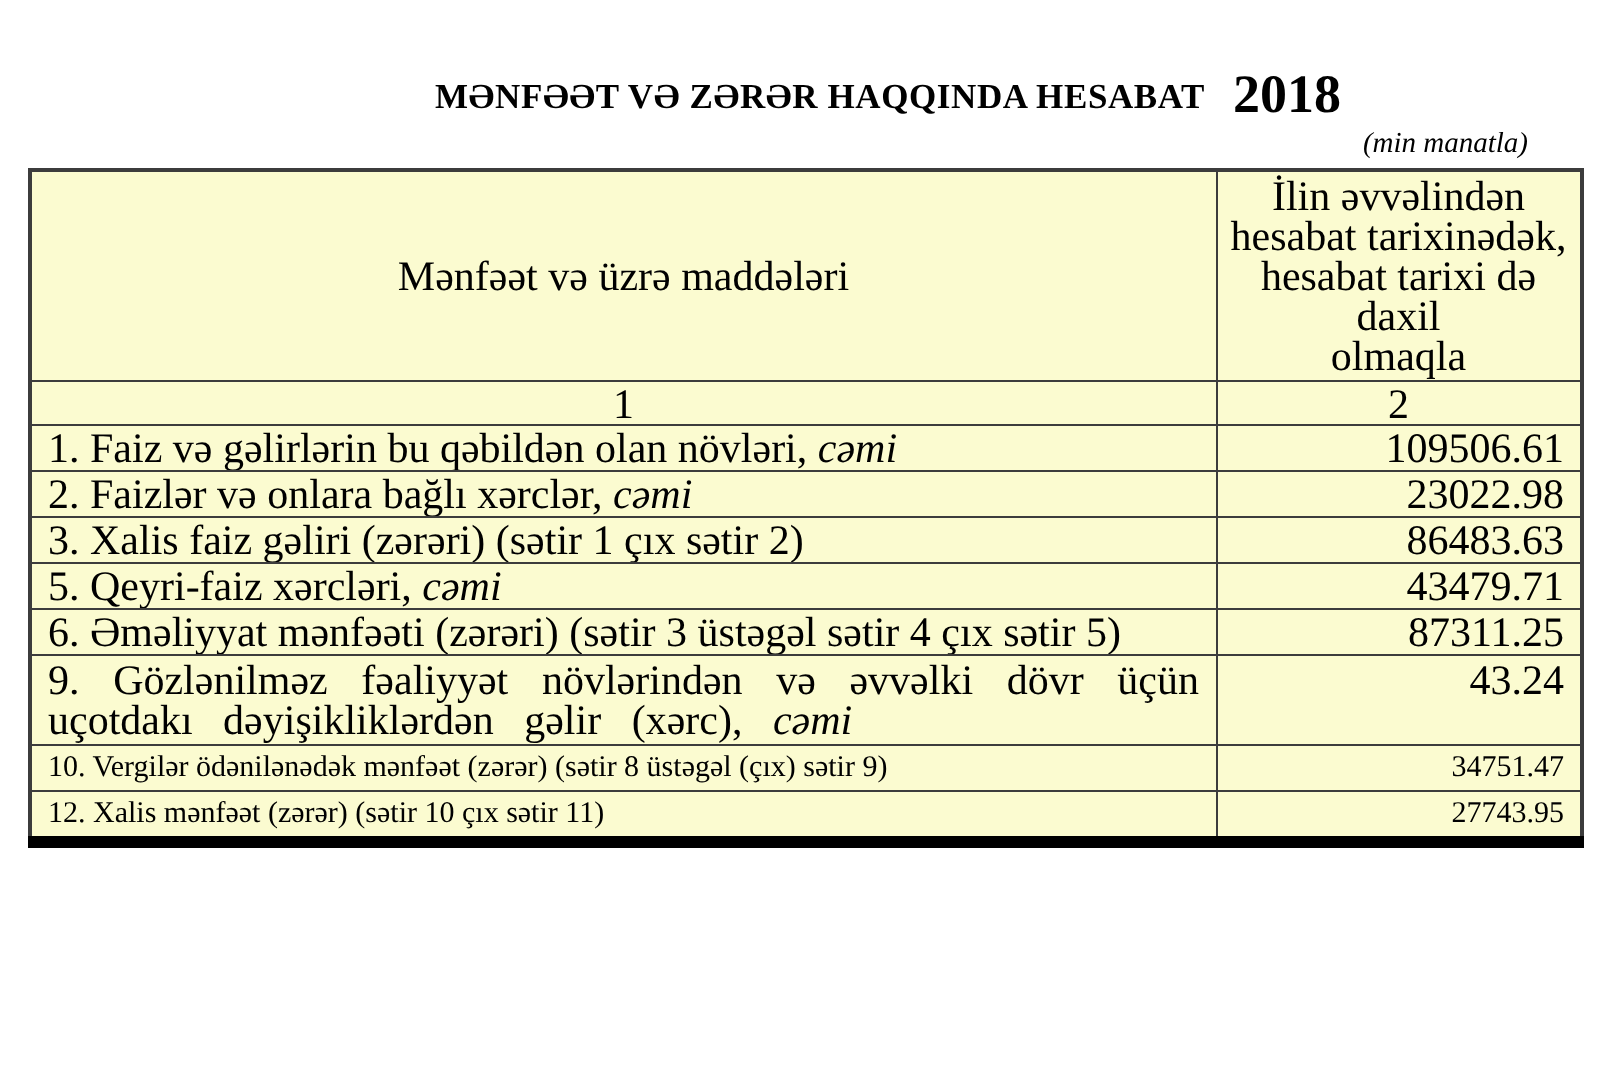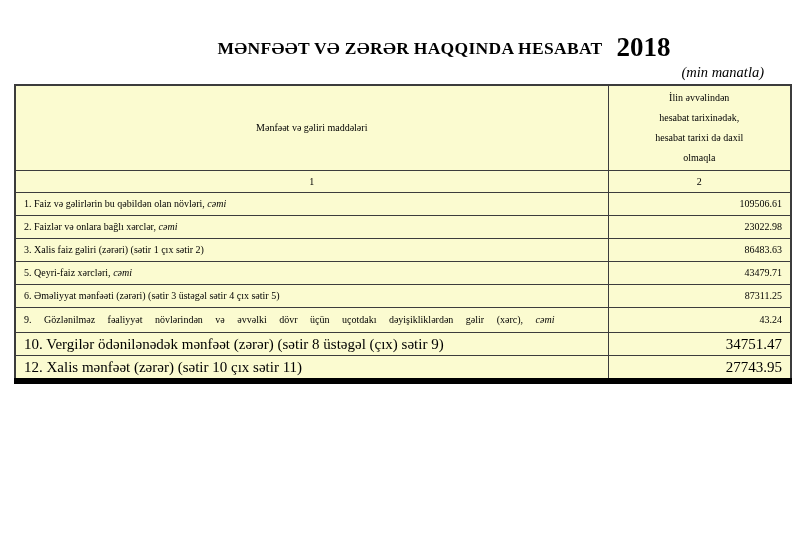--- a/index.html
+++ b/index.html
@@ -24,21 +24,21 @@
     padding-right:36px;margin-top:1px;margin-bottom:3px;
   }
   table.statement{
     border-collapse:collapse;table-layout:fixed;
     margin-left:14px;width:776px;background:var(--cell-bg);
     border:2px solid var(--border);
     border-bottom:6px solid var(--bottom-border);
   }
   td{
     border:1.5px solid var(--border);
-    font-size:10px;line-height:20px;padding:1px 8px;
+    font-size:21px;line-height:20px;padding:1px 8px;
     overflow:hidden;
   }
   td.hdr{text-align:center;vertical-align:middle;}
   td.hdr1{height:84px;}
   td.hdr2{white-space:pre-line;padding:2px 2px;}
   td.idx{height:22px;text-align:center;padding:0 8px;}
   td.label{text-align:left;}
   td.value{text-align:right;}
   tr.r-single td{height:14px;}
   tr.tall td.label{text-align:justify;padding-top:2px;padding-bottom:2px;}
@@ -60,21 +60,21 @@
 </div>
 <div class="unit-note">(min manatla)</div>
 
 <table class="statement">
   <colgroup>
       <col style="width:593px">
       <col style="width:183px">
     </colgroup>
   <tbody>
     <tr>
-      <td class="hdr hdr1">Mənfəət və gəliri maddələri</td>
+      <td class="hdr hdr1">Mənfəət və üzrə maddələri</td>
       <td class="hdr hdr1 hdr2">İlin əvvəlindən
 hesabat tarixinədək,
 hesabat tarixi də daxil
 olmaqla</td>
     </tr>
     <tr>
       <td class="idx">1</td>
       <td class="idx">2</td>
     </tr>
 

